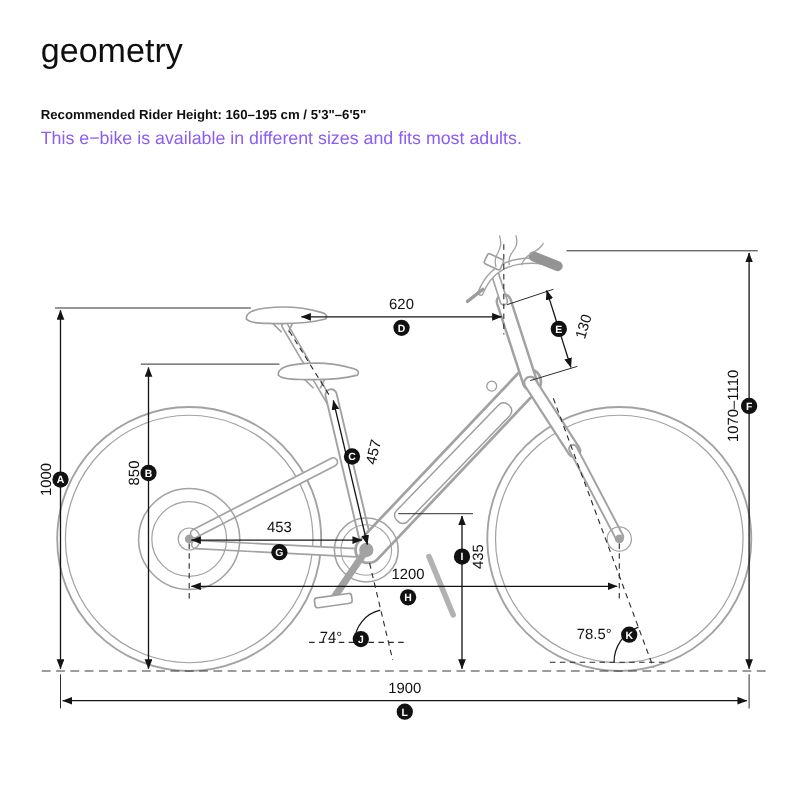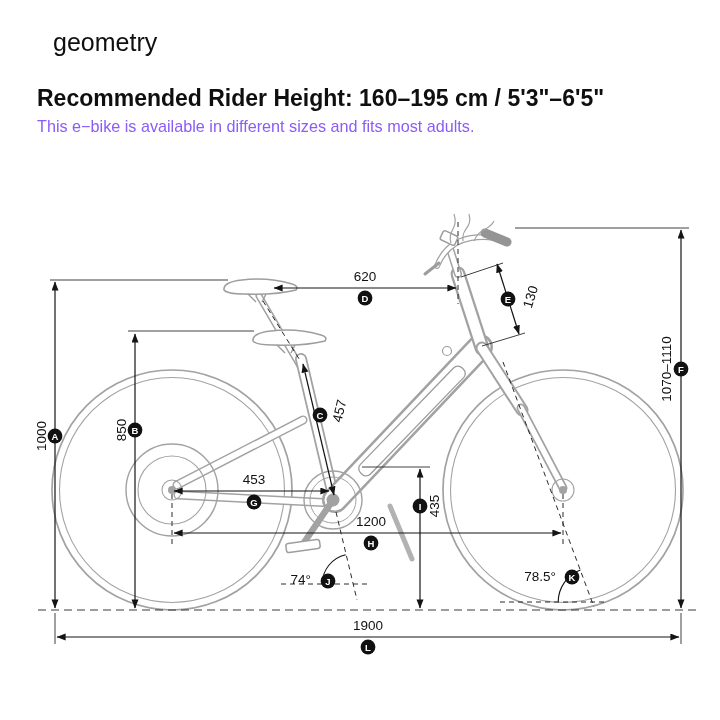--- a/index.html
+++ b/index.html
@@ -1,19 +1,19 @@
 <!DOCTYPE html>
 <html><head>
 <meta charset="utf-8">
 <style>
   html,body{margin:0;padding:0;background:#fff;}
   body{width:720px;height:720px;position:relative;font-family:"Liberation Sans",sans-serif;color:#111;overflow:hidden;}
   .hdr{position:absolute;left:37px;right:30px;z-index:2;}
-  .title{top:28px;font-size:25px;font-weight:500;color:#0f0f0f;margin-left:16px;}
-  .subtitle{top:85px;font-size:23px;font-weight:700;color:#0f0f0f;}
+  .title{top:28px;font-size:31px;font-weight:500;color:#0f0f0f;}
+  .subtitle{top:97px;font-size:12px;font-weight:700;color:#0f0f0f;}
   .desc{top:117px;font-size:16.2px;font-weight:400;color:#8b5cf6;}
   svg{position:absolute;left:0;top:0;}
 
   
   .ext{stroke:#2b2b2b;stroke-width:.9;fill:none}
   .dim{stroke:#141414;stroke-width:1.2;fill:none}
   .dsh{stroke:#2b2b2b;stroke-width:1;fill:none;stroke-dasharray:5 4}
   .grnd{stroke:#3a3a3a;stroke-width:1;fill:none;stroke-dasharray:8 5}
   .arc{stroke:#141414;stroke-width:1.1;fill:none}
   .val{font-family:"Liberation Sans",sans-serif;font-size:13.5px;fill:#111}

